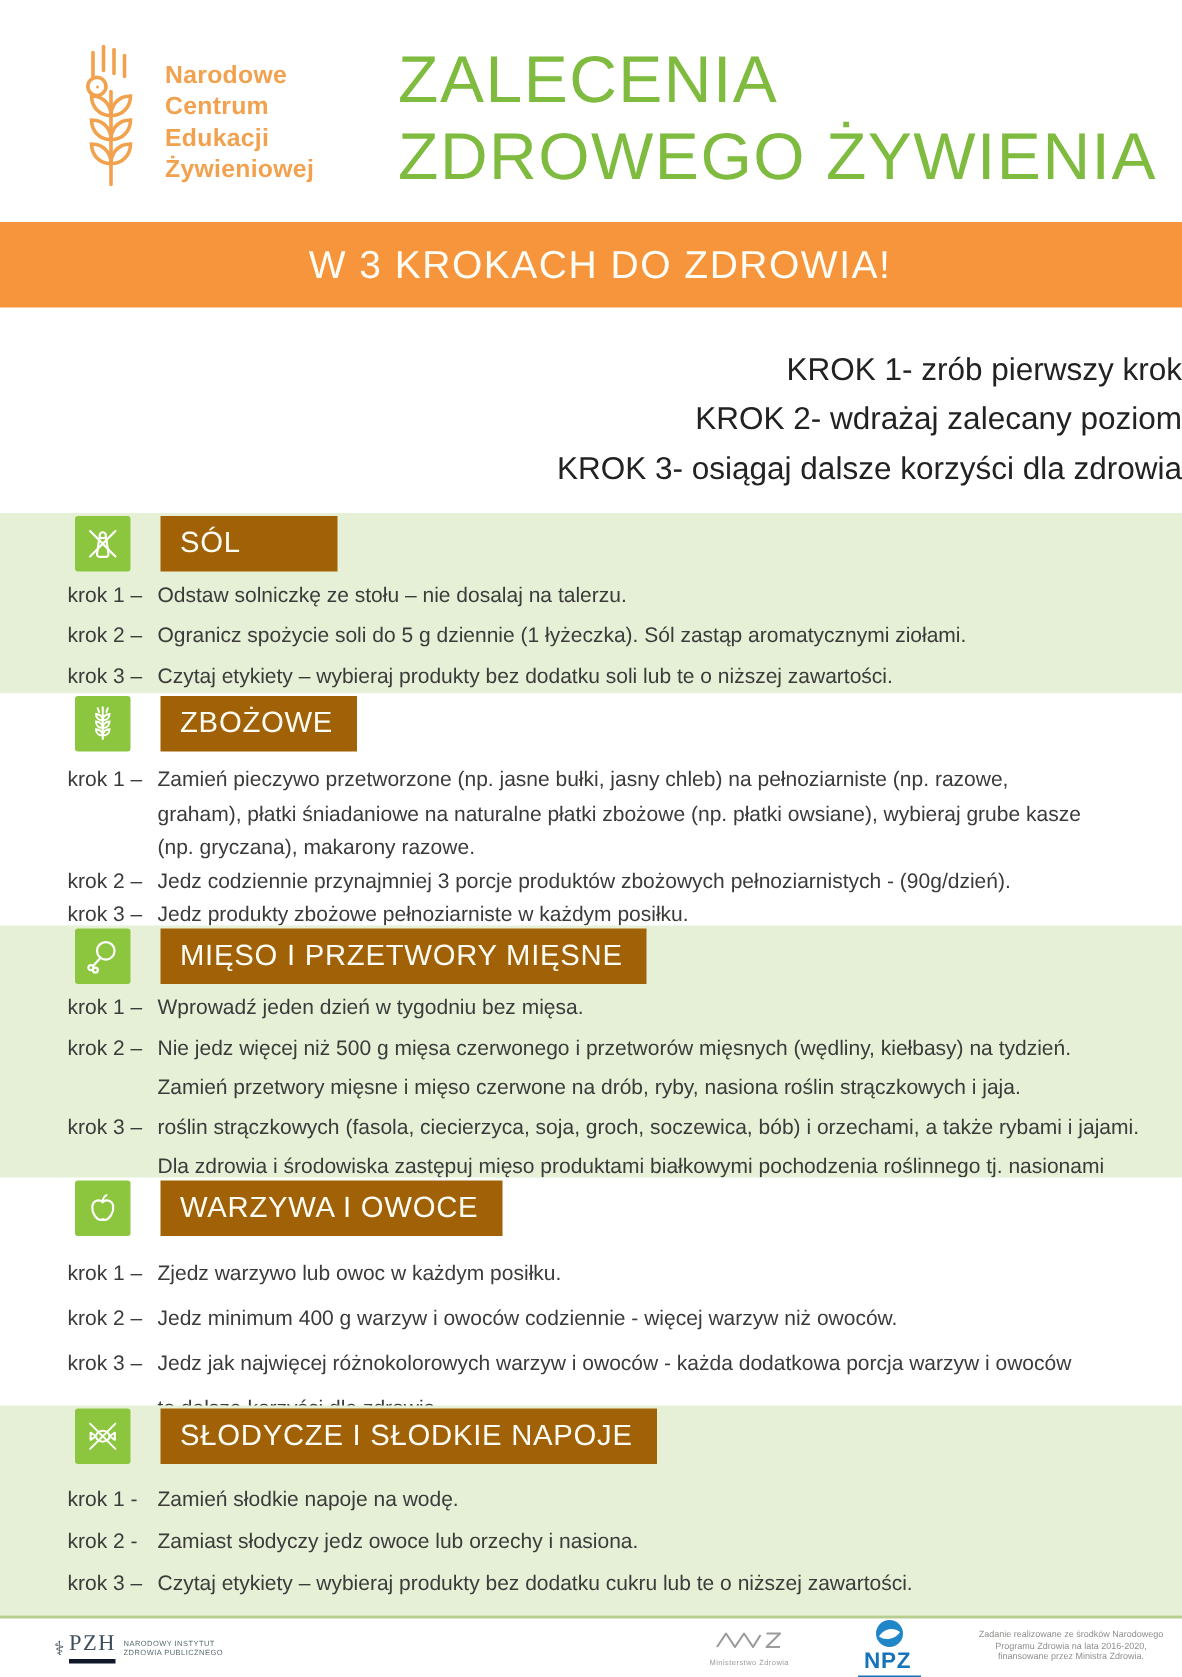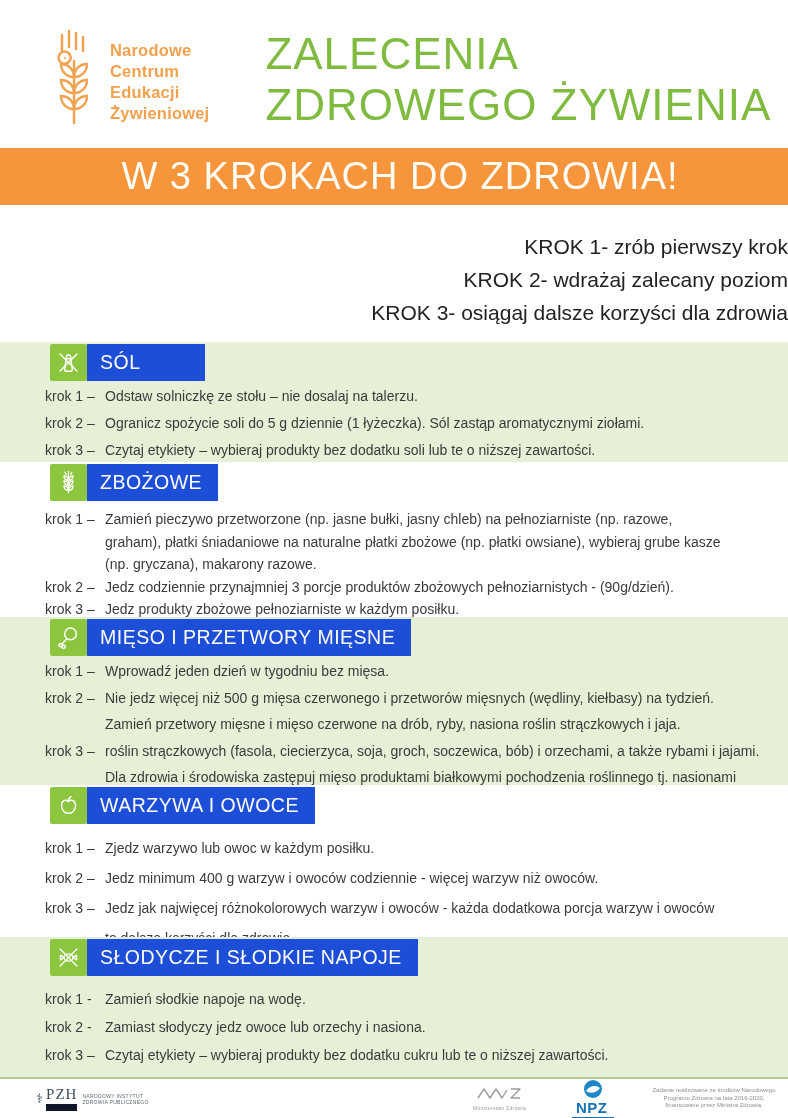--- a/index.html
+++ b/index.html
@@ -6,52 +6,52 @@
   .page{position:relative;width:788px;height:1118px;margin:0 auto;background:#fff;
         font-family:"Liberation Sans",sans-serif;color:#3b3b3a;overflow:hidden;box-sizing:border-box;}
   
   .header{height:148px;display:flex;align-items:flex-start;box-sizing:border-box;padding:26px 0 0 48px;}
   .logo{display:flex;align-items:flex-start;}
   .logo-mark{width:52px;height:102px;}
   .logo-org{margin:14px 0 0 10px;font-size:16.5px;line-height:21px;color:#f2a14e;font-weight:bold;letter-spacing:.2px;}
   .title{margin:2px 0 0 56px;font-size:44px;line-height:51px;color:#7ebb3f;letter-spacing:1px;font-weight:400;}
   
   .banner{height:57px;background:#f7953c;color:#fdfdf5;text-align:center;
-          font-size:38px;line-height:57px;letter-spacing:1px;font-weight:400;padding-left:12px;}
+          font-size:26px;line-height:57px;letter-spacing:1px;font-weight:400;padding-left:12px;}
   
   .intro{height:137px;box-sizing:border-box;padding:25px 0 0 80px;text-align:right;}
   .intro div{font-size:21px;line-height:33px;color:#222;white-space:nowrap;}
   
   .sec{box-sizing:border-box;padding:2px 0 0 45px;overflow:hidden;}
   .sec.tint{background:#e6f0d7;}
   .sec-sol{height:120px;}  .sec-zbozowe{height:155px;} .sec-mieso{height:168px;}
   .sec-warzywa{height:152px;border-radius:15px;} .sec-slodycze{height:140px;}
   .sec-head{display:flex;align-items:stretch;margin-left:5px;}
   .sec-icon{width:37px;height:37px;background:#8cc63f;border-radius:2px;display:flex;align-items:center;justify-content:center;flex:0 0 37px;}
   .sec-icon svg{width:27px;height:27px;}
-  .sec-title{margin-left:0;background:#1d4ed8;color:#fdfdf5;font-size:19.5px;line-height:37px;
+  .sec-title{margin-left:20px;background:#a16207;color:#fdfdf5;font-size:19.5px;line-height:37px;
              letter-spacing:.5px;padding:0 16px 0 13px;min-width:118px;box-sizing:border-box;white-space:nowrap;}
   .sec-body{margin-top:2px;}
   .sec-zbozowe .sec-body{margin-top:7px;} .sec-warzywa .sec-body,.sec-slodycze .sec-body{margin-top:9px;}
   .step{display:flex;}
   .step-label{flex:0 0 60px;font-size:14px;white-space:nowrap;}
   .step-text{flex:1;}
   .line,.step-label{color:#3b3b3a;}
   .line{font-size:14px;white-space:nowrap;}
   .sec-sol .line,.sec-sol .step-label{line-height:27px;}
   .sec-zbozowe .line,.sec-zbozowe .step-label{line-height:22.5px;}
   .sec-mieso .line,.sec-mieso .step-label{line-height:26.5px;}
   .sec-warzywa .line,.sec-warzywa .step-label{line-height:30px;}
   .sec-slodycze .line,.sec-slodycze .step-label{line-height:28px;}
   
   .footer{height:41px;border-top:2px solid #b6ce8f;box-sizing:border-box;display:flex;align-items:center;padding:0 8px 0 36px;}
   .pzh{display:flex;align-items:center;}
   .pzh-glyph{font-size:13px;color:#43525e;margin-right:3px;}
   .pzh-abbr{font-family:"Liberation Serif",serif;font-size:15px;letter-spacing:1px;color:#3f4e5a;
-            border-bottom:7px solid #0f172a;padding-bottom:1px;}
+            border-bottom:3px solid #0f172a;padding-bottom:1px;}
   .pzh-cap{margin-left:5px;font-size:5px;line-height:6px;color:#5a6a72;letter-spacing:.3px;}
   .mz{margin-left:auto;text-align:center;}
   .mz-cap{font-size:5px;color:#9b9b99;margin-top:1px;letter-spacing:.3px;}
   .npz{margin-left:46px;display:flex;align-items:center;flex-direction:column;}
   .npz-abbr{font-size:15px;font-weight:bold;color:#1673b9;margin-left:4px;letter-spacing:.5px;}
   .npz-bar{width:42px;height:2px;background:#1673b9;margin-top:1px;}
   .note{margin-left:34px;width:132px;text-align:center;font-size:6px;line-height:7.5px;color:#8f8f8d;}
 </style>
 </head>
 <body>

